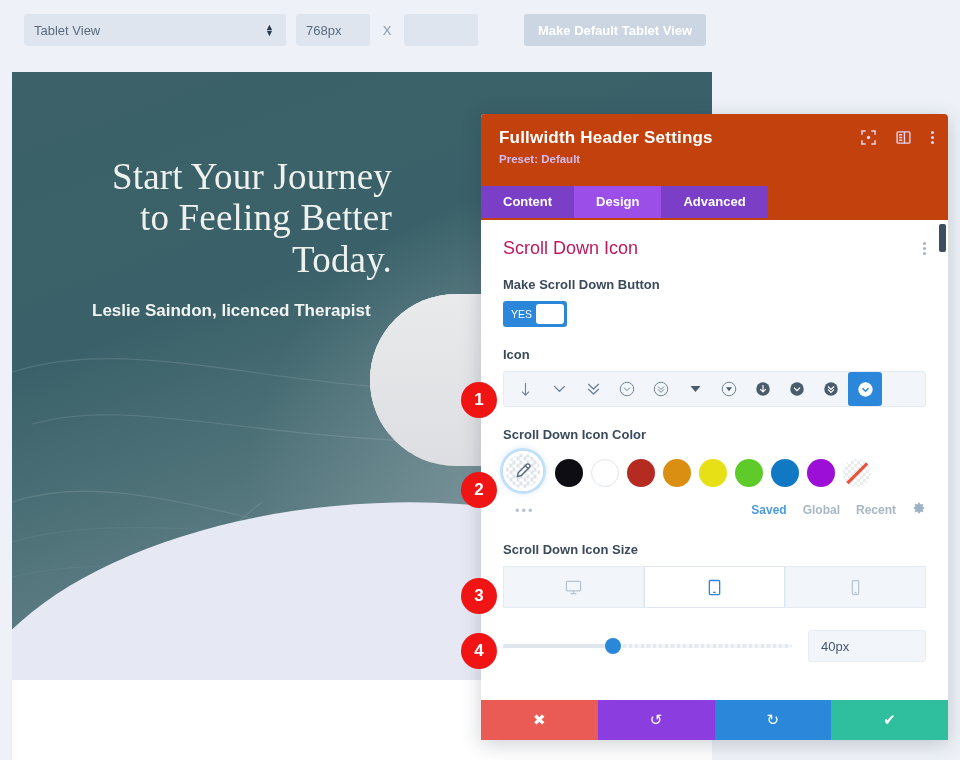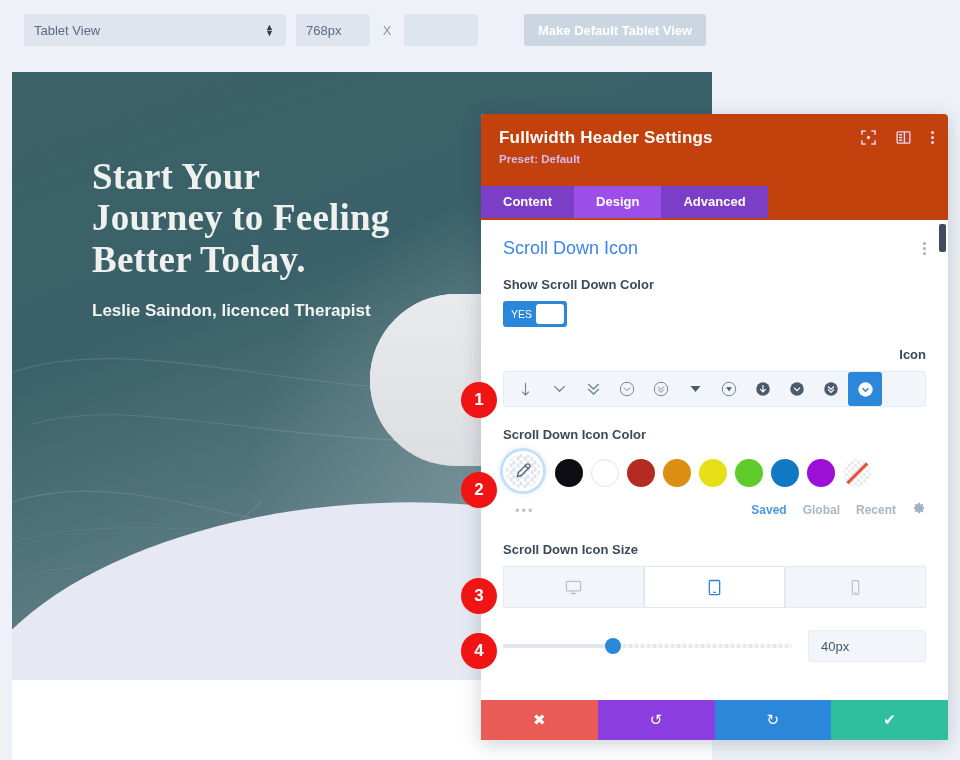--- a/index.html
+++ b/index.html
@@ -59,22 +59,22 @@
   .grass { position: absolute; inset: 0; opacity: .30; }
   .curve {
     position: absolute; left: -60px; bottom: -34px; width: 820px; height: 210px;
     background: #e6e9f4;
     border-radius: 50% 50% 0 0 / 100% 100% 0 0;
     transform: rotate(-4deg);
   }
   .hero-text { position: absolute; left: 80px; top: 84px; width: 300px; }
   .headline {
     font-family: "Liberation Serif", serif;
-    font-weight: bold; font-size: 37px; line-height: 1.12;
-    color: #eef1ee; letter-spacing: .2px;
+    font-weight: normal; font-size: 37px; line-height: 1.12;
+    color: #eef1ee; letter-spacing: .2px; text-align: right;
   }
   .subhead {
     margin-top: 18px; font-size: 17px; font-weight: bold;
     line-height: 1.55; color: #f2f4f2;
   }
   .cta {
     position: absolute; left: 80px; top: 330px;
     padding: 19px 34px; border-radius: 40px;
     background: #eef1ee; color: #3f5158;
     font-size: 13.5px; font-weight: bold; letter-spacing: .2px;
@@ -107,21 +107,21 @@
   }
   .m-tab.active { background: #9b4ee8; }
 
   .m-body { position: relative; flex: 1; overflow: hidden; background: #fff; padding: 18px 22px 0 22px; }
   .sb-track { position: absolute; right: 2px; top: 0; width: 6px; height: 100%; background: transparent; }
   .sb-thumb { position: absolute; right: 2px; top: 4px; width: 7px; height: 28px; background: #3e4e5e; border-radius: 2px; }
 
   .sect-head {
     display: flex; align-items: center; justify-content: space-between; margin-bottom: 18px;
   }
-  .sect-title { color: #3b82f6; font-size: 18px; }
+  .sect-title { color: #be185d; font-size: 18px; }
   .kebab { color: #9fb2c4; font-size: 14px; letter-spacing: 0; line-height: 4px;
            display: flex; flex-direction: column; gap: 2px; }
   .kebab i { width: 3px; height: 3px; background: #9fb2c4; border-radius: 50%; display: block; }
 
   .field-label { font-size: 13px; color: #3b4a5a; font-weight: bold; margin-bottom: 9px; }
 
   .toggle {
     width: 64px; height: 26px; background: #2b87da; border-radius: 3px;
     display: flex; align-items: center; padding: 3px; gap: 4px;
   }
@@ -327,27 +327,27 @@
 
       <div class="sect-head">
         <div class="sect-title">Scroll Down Icon</div>
         <div class="kebab">
             <i></i>
             <i></i>
             <i></i>
           </div>
       </div>
 
-      <div class="field-label">Show Scroll Down Color</div>
+      <div class="field-label">Make Scroll Down Button</div>
       <div class="toggle">
         <span class="tg-txt">YES</span>
         <span class="tg-knob"></span>
       </div>
 
-      <div class="field-label" style="margin-top:20px;text-align:right;">Icon</div>
+      <div class="field-label" style="margin-top:20px;">Icon</div>
       <div class="icon-row">
         <span class="ic">
           <svg width="13" height="15" viewBox="0 0 12 16" stroke="#6f8296" stroke-width="1.2" fill="none">
               <path d="M6 1v13M2.3 10.3L6 14l3.7-3.7"></path>
             </svg>
         </span>
         <span class="ic">
           <svg width="13" height="10" viewBox="0 0 13 9" stroke="#6f8296" stroke-width="1.3" fill="none">
               <path d="M1.2 1.6L6.5 6.8l5.3-5.2"></path>
             </svg>

